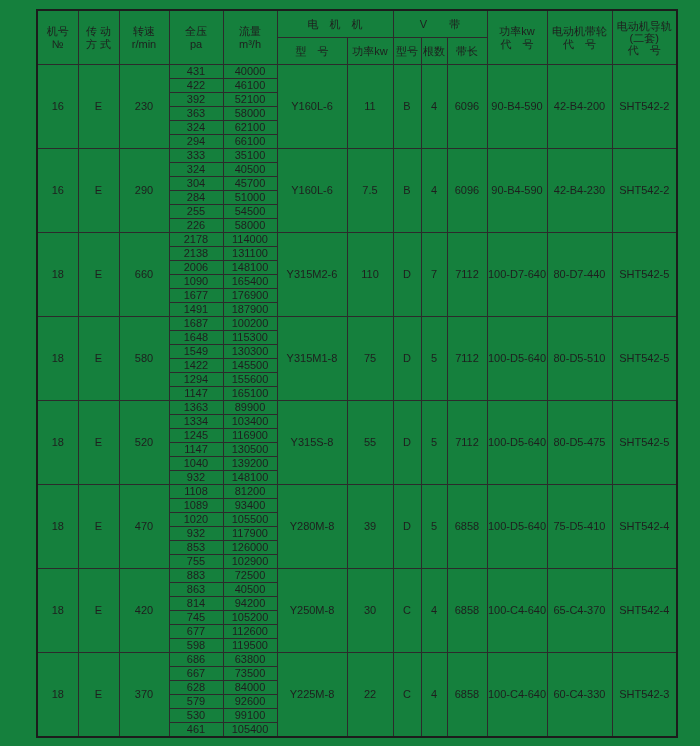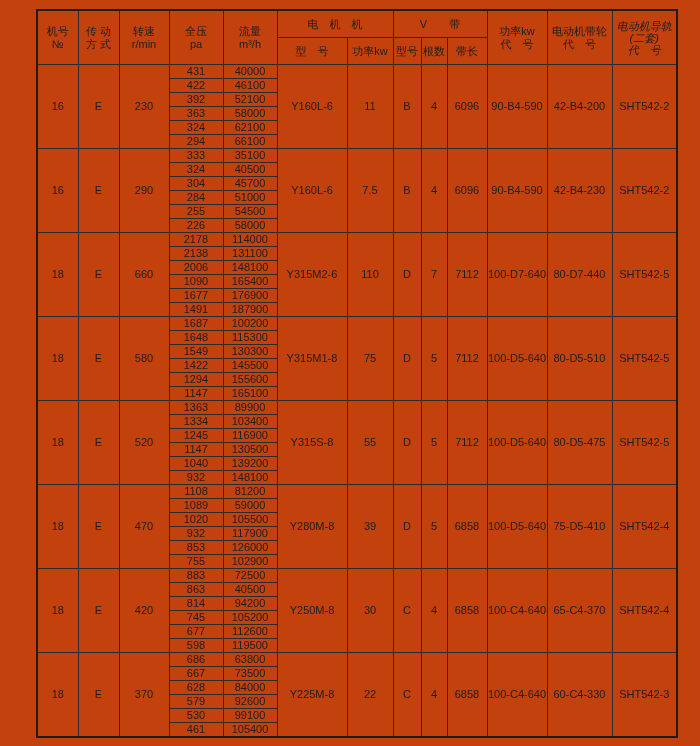--- a/index.html
+++ b/index.html
@@ -6,21 +6,21 @@
     margin: 0;
     padding: 0;
     background: #fafafa;
     font-family: "Liberation Sans", "DejaVu Sans", sans-serif;
     color: #1e1e1e;
   }
   .page {
     width: 700px;
     height: 746px;
     position: relative;
-    background: #c2410c;
+    background: #15803d;
     overflow: hidden;
   }
   table.spec {
     border-collapse: collapse;
     table-layout: fixed;
     position: absolute;
     left: 36px;
     top: 9px;
     width: 640px;
   }
@@ -32,21 +32,21 @@
     font-weight: normal;
     overflow: hidden;
   }
   table.spec { border: 2px solid #1c1c1c; }
   thead th {
     font-size: 11px;
     line-height: 13px;
     white-space: pre-line;
     height: 26px;
   }
-  thead th.rail-head { line-height: 12px; letter-spacing: 0; font-style: italic; }
+  thead th.rail-head { line-height: 12px; letter-spacing: 0; }
   tbody td {
     font-size: 11px;
     height: 13px;
     line-height: 13px;
     white-space: nowrap;
   }
   tbody td.c-no, tbody td.c-drive, tbody td.c-speed,
   tbody td.c-motor, tbody td.c-power, tbody td.c-bmodel,
   tbody td.c-bcount, tbody td.c-blen, tbody td.c-fanp,
   tbody td.c-motp, tbody td.c-rail {
@@ -289,21 +289,21 @@
           <td class="c-power" rowspan="6">39</td>
           <td class="c-bmodel" rowspan="6">D</td>
           <td class="c-bcount" rowspan="6">5</td>
           <td class="c-blen" rowspan="6">6858</td>
           <td class="c-fanp" rowspan="6">100-D5-640</td>
           <td class="c-motp" rowspan="6">75-D5-410</td>
           <td class="c-rail" rowspan="6">SHT542-4</td>
         </tr>
         <tr>
           <td class="c-press">1089</td>
-          <td class="c-flow">59000</td>
+          <td class="c-flow">93400</td>
         </tr>
         <tr>
           <td class="c-press">1020</td>
           <td class="c-flow">105500</td>
         </tr>
         <tr>
           <td class="c-press">932</td>
           <td class="c-flow">117900</td>
         </tr>
         <tr>

